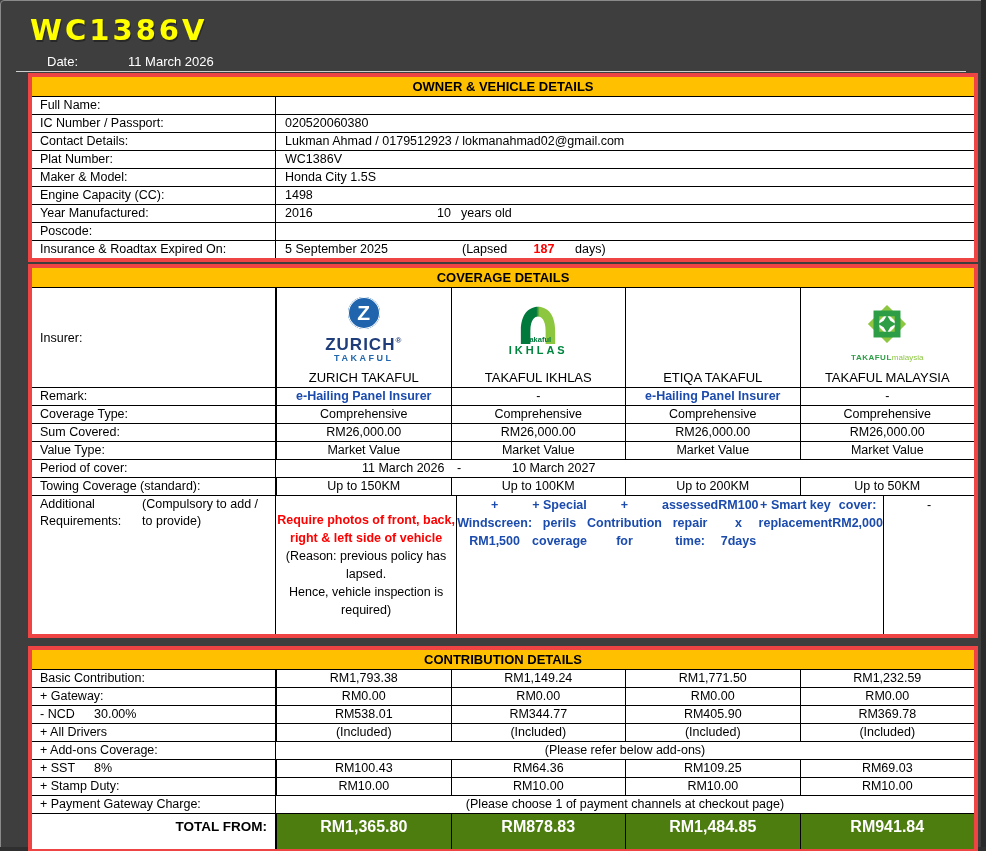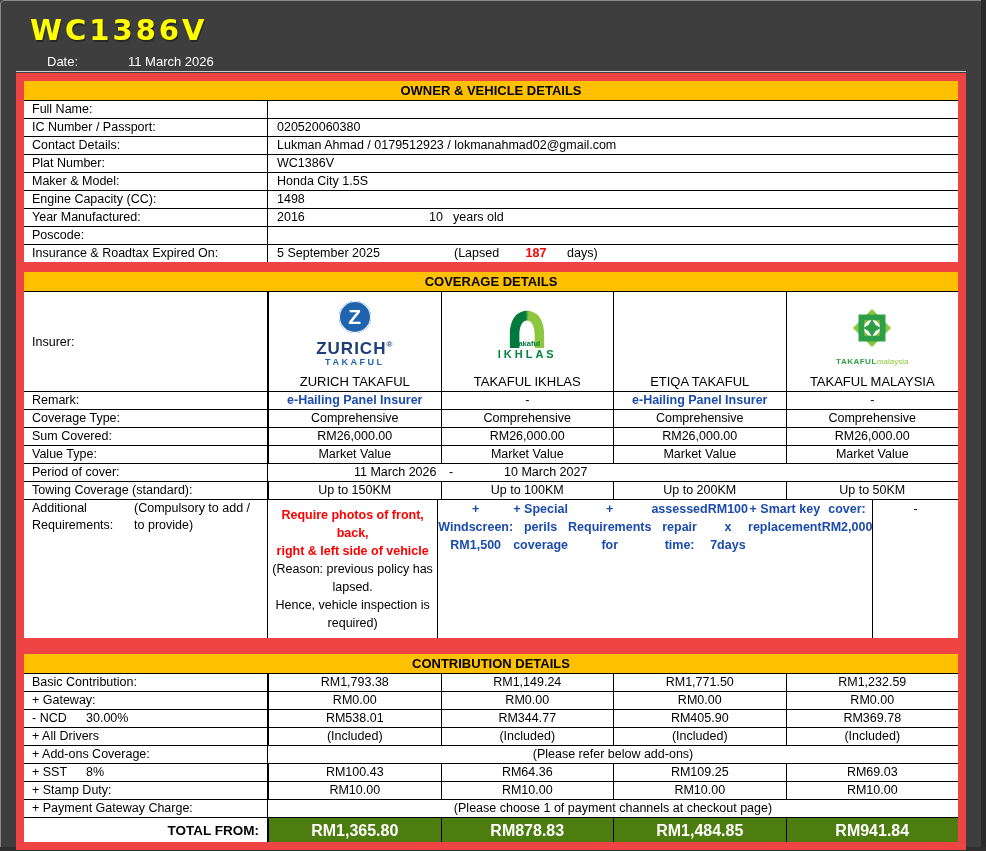--- a/index.html
+++ b/index.html
@@ -19,21 +19,21 @@
     position:absolute;left:30px;top:13px;
     font-size:29px;font-weight:800;letter-spacing:3px;color:#FFFF00;
     text-shadow:1px 2px 0 rgba(0,0,0,0.35);
     font-family:"DejaVu Sans", sans-serif;
   }
   .date-label{position:absolute;left:47px;top:54px;color:#fff;font-size:13px;}
   .date-value{position:absolute;left:128px;top:54px;color:#fff;font-size:13px;}
   .date-underline{position:absolute;left:16px;top:71px;width:950px;height:1px;background:#cfcfcf;}
 
   
-  .tbl{position:absolute;left:16px;width:950px;background:#fff;border:8px solid #ef4444;box-sizing:border-box;}
+  .tbl{position:absolute;left:28px;width:950px;background:#fff;border:4px solid #ef4444;box-sizing:border-box;}
   #owner-table{top:73px;}
   #coverage-table{top:264px;}
   #contribution-table{top:646px;}
 
   .band{height:19px;line-height:19px;background:#FFC000;border-bottom:1px solid #000;
         text-align:center;font-weight:bold;font-size:13px;}
   .r{display:flex;height:17px;line-height:17px;border-bottom:1px solid #000;}
   .tbl .r:last-child{border-bottom:none;}
   .lc{width:244px;flex:0 0 244px;border-right:1px solid #000;padding-left:8px;box-sizing:border-box;position:relative;}
   .vc{flex:1;position:relative;padding-left:9px;box-sizing:border-box;}
@@ -66,21 +66,21 @@
   .tm1{font-size:8px;font-weight:bold;color:#2E9E46;letter-spacing:0.5px;}
   .tm2{font-size:8px;color:#8DC63F;}
 
   .r-add{height:138px;line-height:normal;}
   .r-add .lc{display:flex;justify-content:center;line-height:17px;}
   .merged2{flex:2;display:flex;flex-direction:column;justify-content:center;text-align:center;line-height:18px;box-sizing:border-box;}
   .addcell{flex:1;border-left:1px solid #000;display:flex;flex-direction:row;justify-content:center;text-align:center;line-height:18px;box-sizing:border-box;}
 
   
   .lbl2{position:absolute;left:62px;top:0;}
-  .total-row{display:flex;height:24px;line-height:26px;}
+  .total-row{display:flex;height:35px;line-height:26px;}
   .total-label{width:244px;flex:0 0 244px;border-right:1px solid #000;text-align:right;
                padding-right:8px;box-sizing:border-box;font-weight:bold;font-size:13.5px;}
   .total-cell{flex:1;background:#4d7c0f;color:#fff;font-weight:bold;font-size:16px;
               text-align:center;border-left:1px solid #000;box-sizing:border-box;}
   .total-row .total-cell:first-of-type{border-left:none;}
 </style>
 </head>
 <body>
 
 <div class="frame"></div>
@@ -249,21 +249,21 @@
     </div>
     <div class="merged2">
       <div class="red-b">Require photos of front, back,</div>
       <div class="red-b">right &amp; left side of vehicle</div>
       <div>(Reason: previous policy has lapsed.</div>
       <div>Hence, vehicle inspection is required)</div>
     </div>
     <div class="addcell note-blue">
       <div>+ Windscreen: RM1,500</div>
       <div>+ Special perils coverage</div>
-      <div>+ Requirements for</div>
+      <div>+ Contribution for</div>
       <div>assessed repair time:</div>
       <div>RM100 x 7days</div>
       <div>+ Smart key replacement</div>
       <div>cover: RM2,000</div>
     </div>
     <div class="addcell">-</div>
   </div>
 </div>
 
 <div class="tbl" id="contribution-table">

